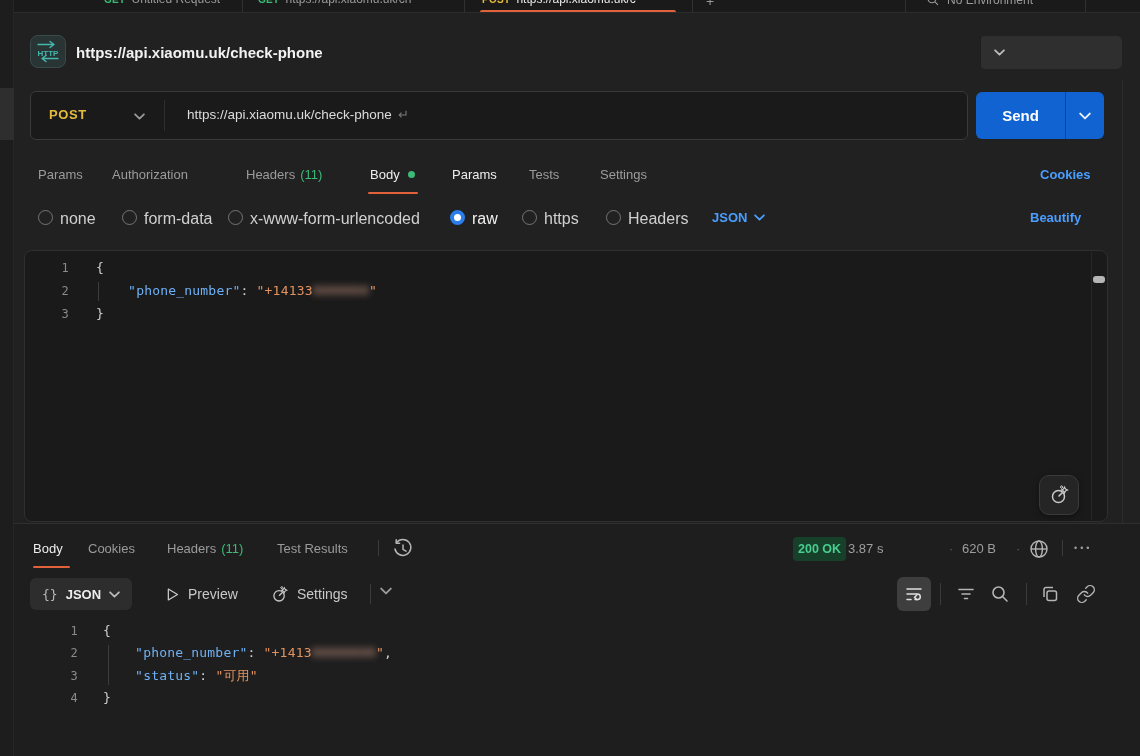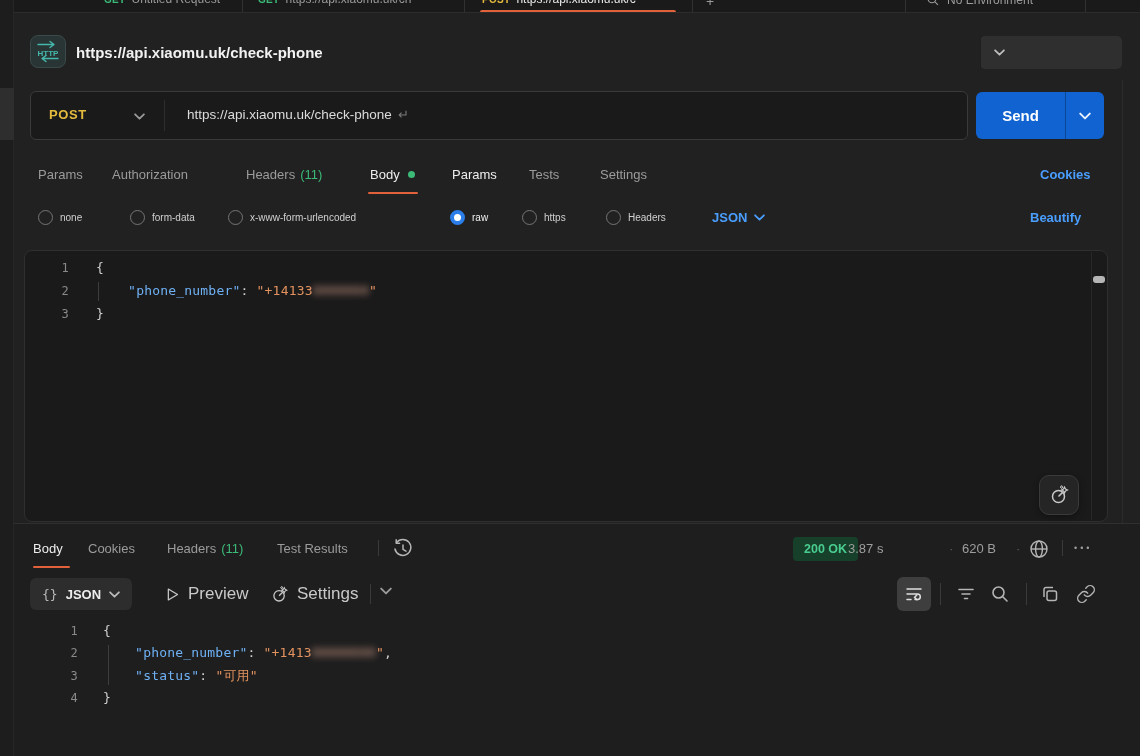--- a/index.html
+++ b/index.html
@@ -50,21 +50,21 @@
 
   
   .rtab { position:absolute; top:167px; font-size:13px; color:#9b9b9b; cursor:pointer; white-space:nowrap; }
   .rtab.bright { color:#eeeeee; }
   .rtab .count { color:#3cba78; margin-left:5px; }
   .gdot { display:inline-block; width:7px; height:7px; border-radius:50%; background:#3cba78; margin-left:8px; vertical-align:1px; }
   .rtab-underline { left:368px; top:192px; width:50px; height:2px; background:#e0613a; border-radius:1px; }
   .blue-link { position:absolute; font-size:13px; font-weight:600; color:#4a9eff; cursor:pointer; }
 
   
-  .radio-item { position:absolute; top:210px; display:flex; align-items:center; gap:7px; font-size:10px; color:#d0d0d0; cursor:pointer; }
+  .radio-item { position:absolute; top:210px; display:flex; align-items:flex-start; gap:7px; font-size:16px; color:#d0d0d0; cursor:pointer; }
   .radio { width:15px; height:15px; border-radius:50%; border:1px solid #757575; background:transparent; }
   .radio.sel { border:4.5px solid #2b7de9; background:#ffffff; }
   .lang-dd { position:absolute; left:712px; top:210px; display:flex; align-items:center; gap:7px; color:#4a9eff; font-size:13px; font-weight:600; cursor:pointer; }
 
   
   .editor { left:24px; top:250px; width:1084px; height:272px; background:#1a1a1a; border:1px solid #2f2f2f; border-radius:8px; }
   .mono { font-family:"DejaVu Sans Mono", monospace; font-size:13px; letter-spacing:.2px; }
   .cl { position:absolute; left:0; right:20px; height:22px; line-height:22px; }
   .cl .ln { position:absolute; left:0; width:44px; text-align:right; color:#8a8a8a; font-size:12px; }
   .cl .code { position:absolute; left:71px; white-space:pre; color:#d0d0d0; }
@@ -82,31 +82,31 @@
 
   
   .section-div { left:14px; top:523px; right:0; height:1px; background:#2f2f2f; }
   .resp-bg { left:14px; top:524px; right:0; bottom:0; background:#1e1e1e; }
   .resp-tab { position:absolute; top:541px; font-size:13px; color:#9b9b9b; cursor:pointer; white-space:nowrap; }
   .resp-tab.bright { color:#eeeeee; }
   .resp-tab .count { color:#3cba78; margin-left:5px; }
   .resp-underline { left:33px; top:566px; width:37px; height:2px; background:#e0613a; border-radius:1px; }
   .vdiv { position:absolute; width:1px; background:#3a3a3a; }
   .icon-btn { position:absolute; color:#b5b5b5; cursor:pointer; display:flex; align-items:center; justify-content:center; }
-  .status-pill { position:absolute; left:793px; top:537px; height:24px; line-height:24px; padding:0 11px; border-radius:4px;
+  .status-pill { position:absolute; left:793px; top:537px; height:24px; line-height:24px; padding:0 5px; border-radius:4px;
                  background:#16402a; color:#49cc90; font-size:12.5px; font-weight:600; cursor:pointer; }
   .meta-text { position:absolute; top:541px; font-size:13px; color:#9e9e9e; }
   .meta-sep { position:absolute; top:541px; font-size:13px; color:#5f5f5f; }
   .more-dots { position:absolute; left:1074px; top:543px; font-size:9px; letter-spacing:3px; color:#9e9e9e; cursor:pointer; }
 
   .fmt-btn { position:absolute; left:30px; top:578px; height:32px; padding:0 12px; background:#2d2d2d; border-radius:6px;
              display:flex; align-items:center; gap:8px; cursor:pointer; }
   .fmt-braces { color:#b9b9b9; font-size:13px; font-family:"DejaVu Sans Mono", monospace; }
   .fmt-label { color:#ededed; font-size:13px; font-weight:600; }
-  .tool-item { position:absolute; top:578px; height:32px; display:flex; align-items:center; gap:8px; color:#c9c9c9; font-size:17px; cursor:pointer;text-align:right; }
+  .tool-item { position:absolute; top:578px; height:32px; display:flex; align-items:center; gap:8px; color:#c9c9c9; font-size:14px; cursor:pointer;text-align:right; }
   .wrap-btn { position:absolute; left:897px; top:577px; width:34px; height:34px; background:#3e3e3e; border-radius:6px;
               display:flex; align-items:center; justify-content:center; color:#e0e0e0; cursor:pointer; }
 
   .rl { position:absolute; left:24px; right:40px; height:22px; line-height:22px; }
   .rl .ln { position:absolute; left:0; width:54px; text-align:right; color:#8a8a8a; font-size:12px; }
   .rl .code { position:absolute; left:79px; white-space:pre; }
 
   svg { display:block; }
 </style>
 </head>
@@ -186,21 +186,21 @@
 <span class="rtab bright" style="left:452px">Params</span>
 <span class="rtab" style="left:529px">Tests</span>
 <span class="rtab" style="left:600px">Settings</span>
 <div class="abs rtab-underline"></div>
 <span class="blue-link" style="left:1040px; top:167px">Cookies</span>
 
 <label class="radio-item" style="left:38px">
     <span class="radio"></span>
     <span>none</span>
   </label>
-<label class="radio-item" style="left:130px">
+<label class="radio-item" style="left:122px">
     <span class="radio"></span>
     <span>form-data</span>
   </label>
 <label class="radio-item" style="left:228px">
     <span class="radio"></span>
     <span>x-www-form-urlencoded</span>
   </label>
 <label class="radio-item" style="left:450px; color:#f0f0f0">
     <span class="radio sel"></span>
     <span>raw</span>

